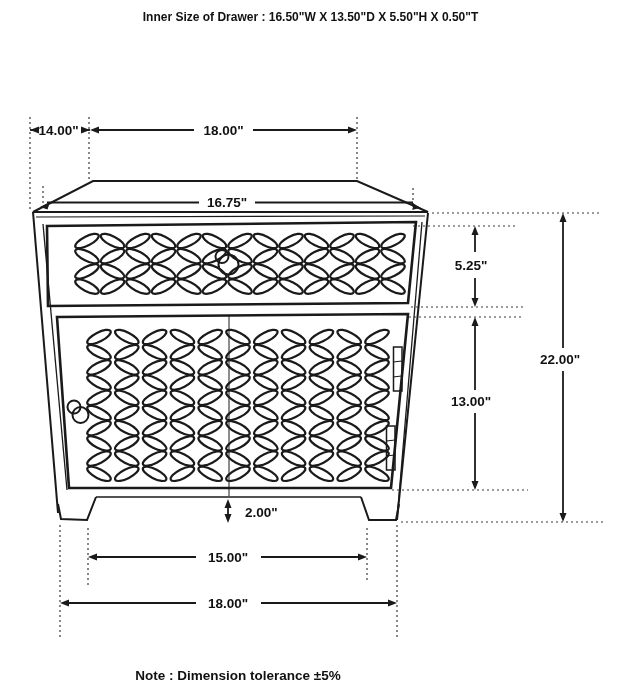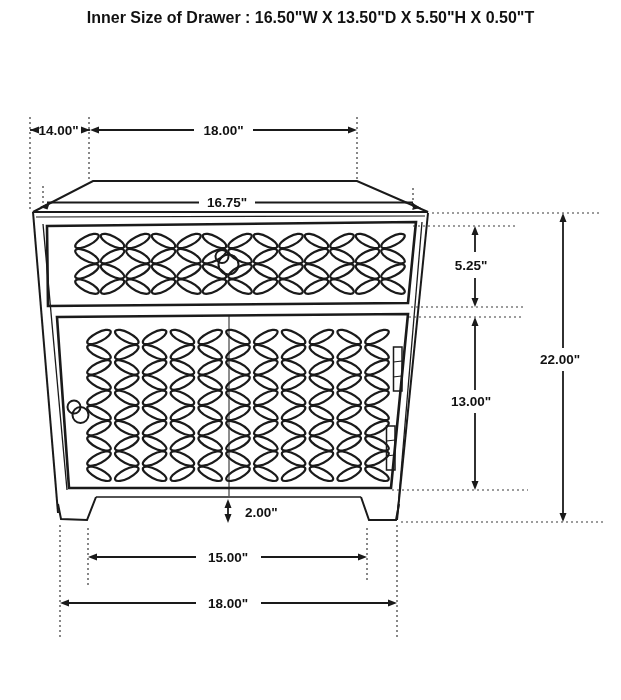--- a/index.html
+++ b/index.html
@@ -1,19 +1,19 @@
 <!DOCTYPE html>
 <html><head>
 <meta charset="utf-8">
 <style>
   html,body{margin:0;padding:0;background:#fff;}
   .page{position:relative;width:621px;height:700px;background:#ffffff;overflow:hidden;
         font-family:"Liberation Sans",sans-serif;}
   .header{position:absolute;top:8px;left:0;right:0;text-align:center;
-          font-size:16px;font-weight:700;color:#111;line-height:19px;}
+          font-size:12px;font-weight:700;color:#111;line-height:19px;}
   .note{position:absolute;top:668px;left:28px;width:420px;text-align:center;
         font-size:13.5px;font-weight:700;color:#111;}
   svg{position:absolute;left:0;top:0;}
   svg text.dim{font-family:"Liberation Sans",sans-serif;font-size:13.5px;font-weight:700;fill:#111;}
   .outline{stroke:#1a1a1a;fill:none;}
   .dotted{stroke:#3a3a3a;stroke-width:1.2;stroke-dasharray:2,3;fill:none;}
   .dimline{stroke:#1a1a1a;stroke-width:1.8;fill:none;}
   .ah{fill:#1a1a1a;stroke:none;}
 </style>
 </head>
@@ -305,13 +305,14 @@
 
     <g>
       <polygon class="ah" points="60,603 69,599.5 69,606.5"></polygon>
       <polygon class="ah" points="397,603 388,599.5 388,606.5"></polygon>
       <line class="dimline" x1="69" y1="603" x2="196" y2="603"></line>
       <line class="dimline" x1="261" y1="603" x2="388" y2="603"></line>
       <text class="dim" x="228" y="608" text-anchor="middle">18.00"</text>
     </g>
   </svg>
 
+  <div class="note">Note : Dimension tolerance ±5%</div>
 </div>
 
 </body></html>

